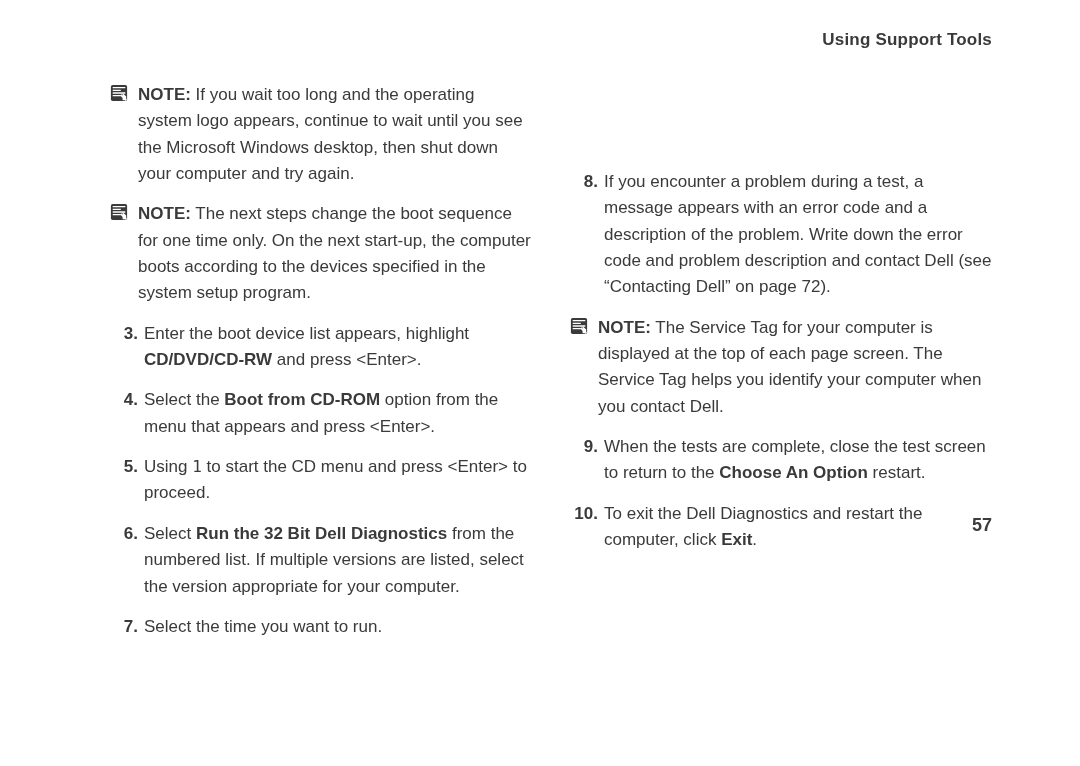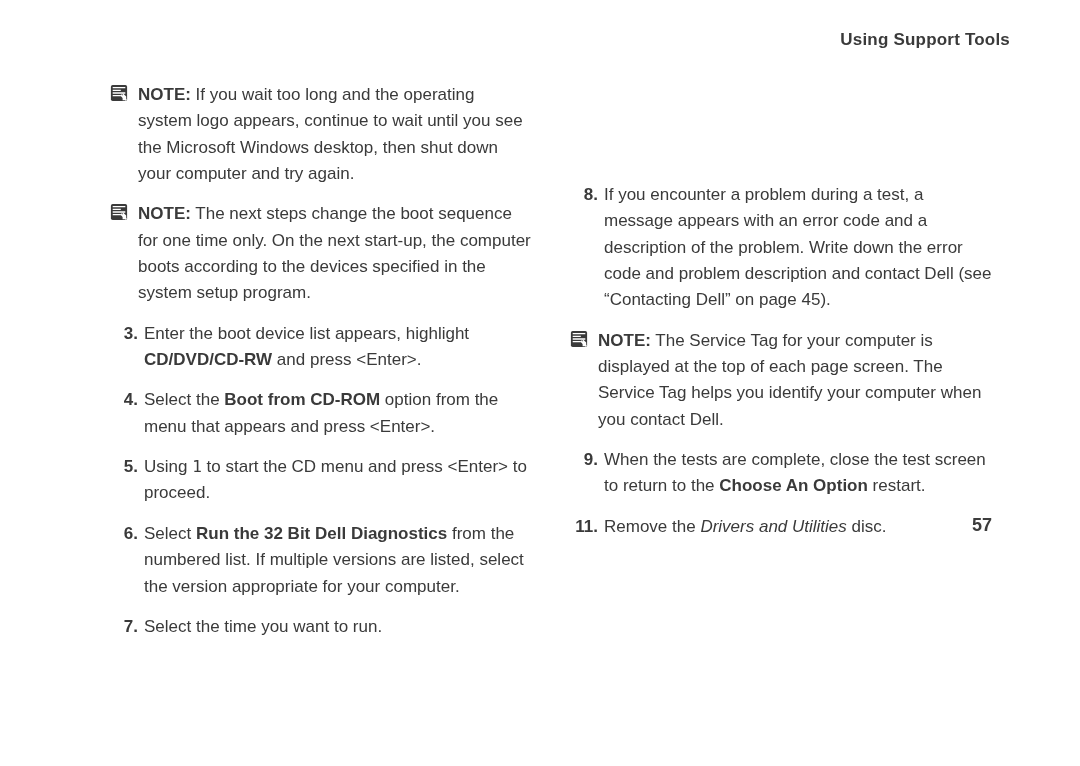--- a/index.html
+++ b/index.html
@@ -9,21 +9,21 @@
     height: 766px;
     background: #ffffff;
     font-family: "Helvetica Neue", Helvetica, Arial, sans-serif;
     color: #3c3c3c;
   }
   .page {
     position: relative;
     width: 1080px;
     height: 552px;
     box-sizing: border-box;
-    padding: 30px 70px 40px 112px;
+    padding: 30px 88px 40px 112px;
   }
   .header {
     text-align: right;
     font-weight: 700;
     font-size: 17px;
     color: #3a3a3a;
     margin-bottom: 32px;
     letter-spacing: 0.2px;
   }
   .columns {
@@ -149,21 +149,21 @@
         <span class="num-marker">7.</span>
         <span class="body-text">Select the time you want to run.</span>
       </div>
 
     </div>
 
     <div class="col">
 
       <div class="block">
         <span class="num-marker">8.</span>
-        <span class="body-text">If you encounter a problem during a test, a message appears with an error code and a description of the problem. Write down the error code and problem description and contact Dell (see “Contacting Dell” on page 45).</span>
+        <span class="body-text">If you encounter a problem during a test, a message appears with an error code and a description of the problem. Write down the error code and problem description and contact Dell (see “Contacting Dell” on page 72).</span>
       </div>
 
       <div class="block">
         <span class="marker">
           <span class="note-icon">
             <svg viewBox="0 0 20 20" width="18" height="18">
               <rect x="1" y="1" width="18" height="18" rx="2" fill="#3a3a3a"></rect>
               <path d="M3 4 L17 4 M3 7 L12 7 M3 10 L17 10 M3 13 L12 13" stroke="#fff" stroke-width="1.4"></path>
               <path d="M12 12 L18 18" stroke="#fff" stroke-width="2"></path>
               <path d="M14 10 L18 14 L18 18 L14 18 Z" fill="#fff"></path>
@@ -175,25 +175,25 @@
         </span>
       </div>
 
       <div class="block">
         <span class="num-marker">9.</span>
         <span class="body-text">
           <span>When the tests are complete, close the test screen to return to the </span><span class="bold">Choose An Option</span><span> restart.</span>
         </span>
       </div>
 
-
       <div class="block">
-        <span class="num-marker">11.</span>
+        <span class="num-marker">10.</span>
         <span class="body-text">
-          <span>Remove the </span><span class="italic">Drivers and Utilities</span><span> disc.</span>
+          <span>To exit the Dell Diagnostics and restart the computer, click </span><span class="bold">Exit</span><span>.</span>
         </span>
       </div>
+
 
     </div>
   </div>
 
   <div class="footer">57</div>
 </div>
 
 </body></html>

